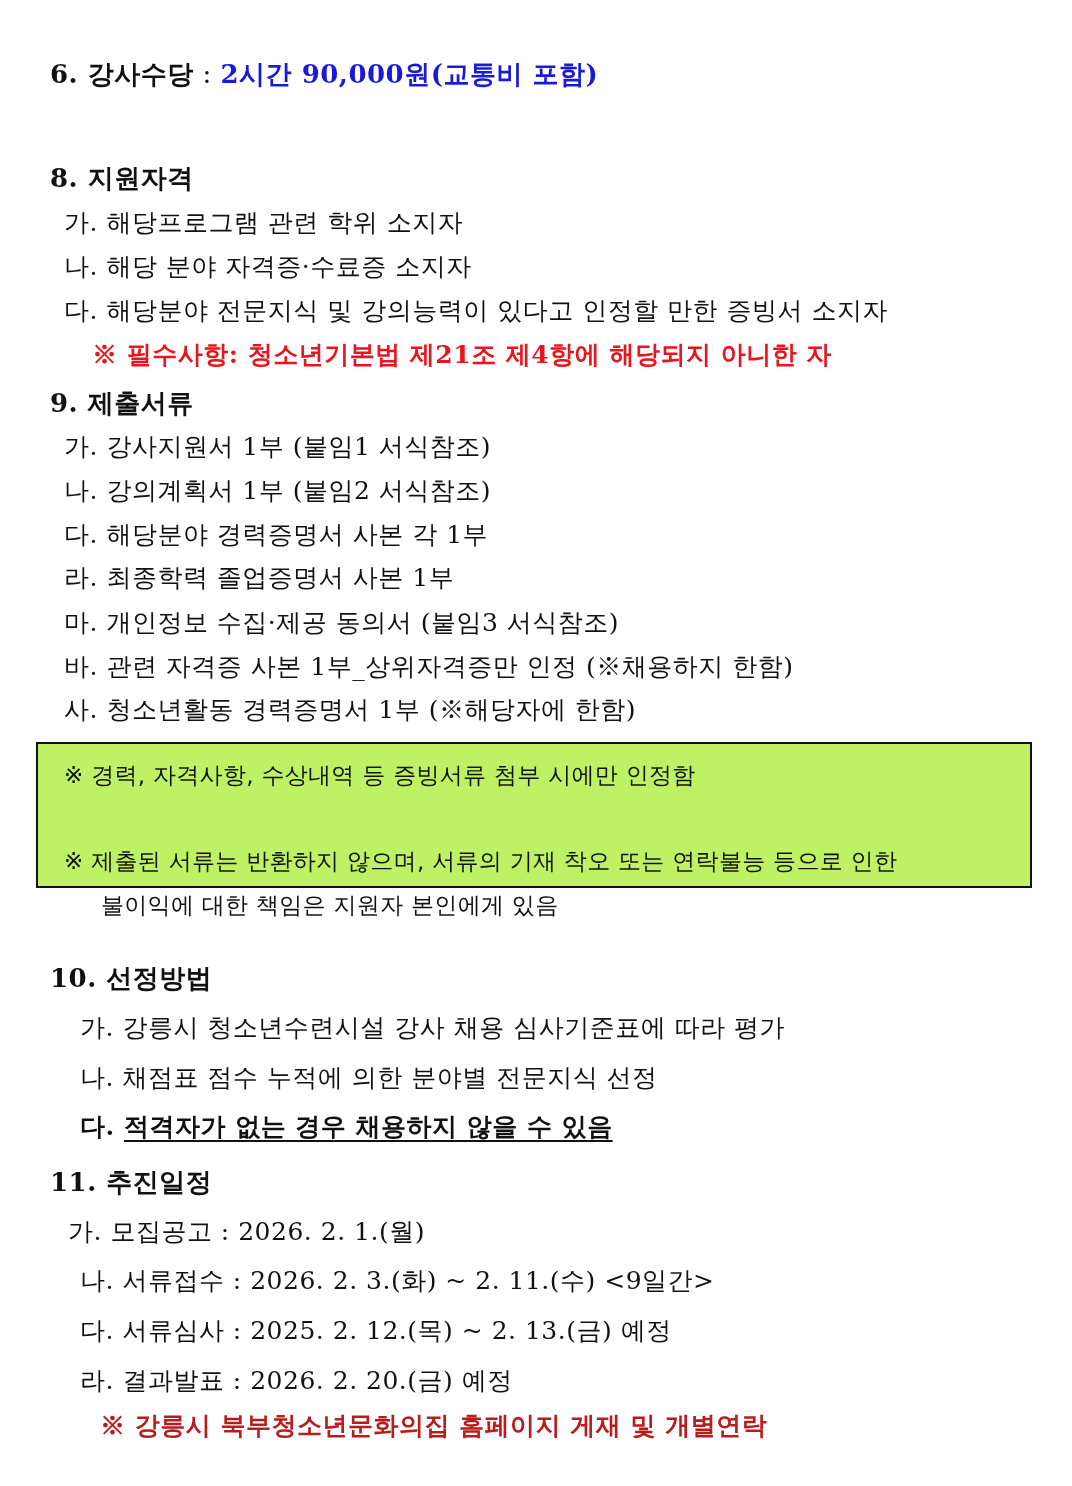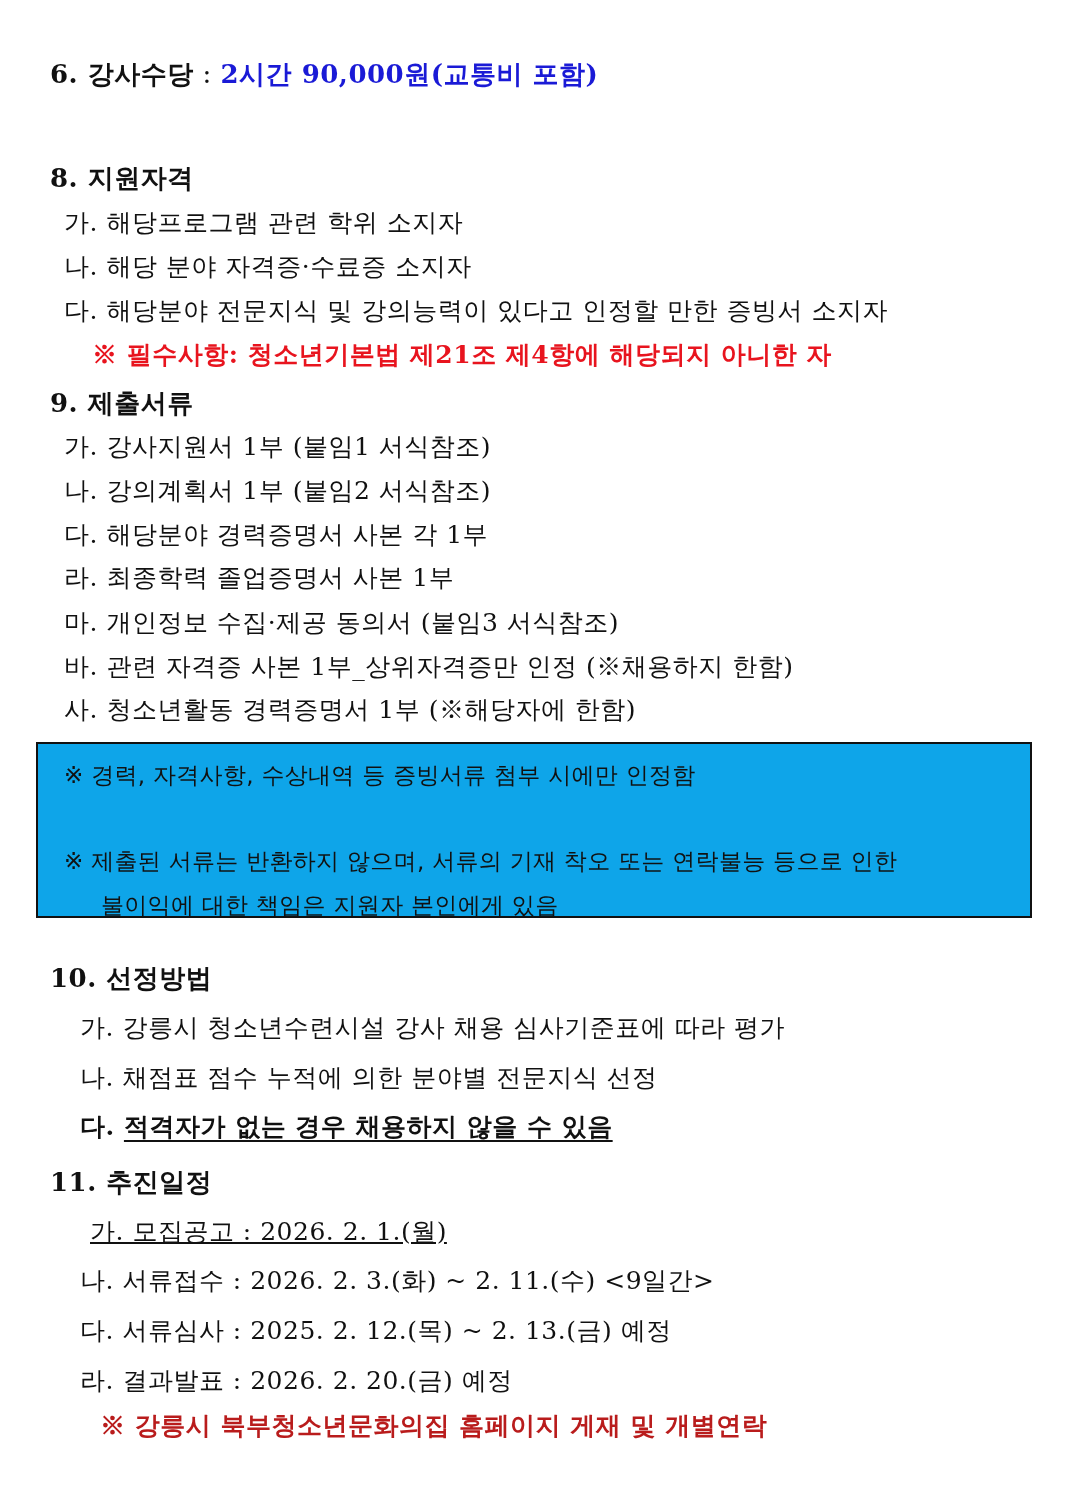--- a/index.html
+++ b/index.html
@@ -41,22 +41,22 @@
     .underline {
       text-decoration: underline;
       text-underline-offset: 5px;
       text-decoration-thickness: 1.5px;
     }
     .notice-box {
       position: absolute;
       left: 36px;
       top: 742px;
       width: 996px;
-      height: 176px;
-      background: #0ea5e9;
+      height: 146px;
+      background: #bef264;
       border: 2px solid #111111;
       box-sizing: border-box;
     }
     .notice-line {
       position: absolute;
       white-space: nowrap;
       font-family: "DejaVu Sans", "Liberation Sans", sans-serif;
       font-size: 23px;
       line-height: 30px;
       letter-spacing: 0.3px;
@@ -94,19 +94,19 @@
   </div>
 
   <div class="line heading" style="left:50px; top:962px;">10. 선정방법</div>
   <div class="line sub" style="left:80px; top:1012px;">가. 강릉시 청소년수련시설 강사 채용 심사기준표에 따라 평가</div>
   <div class="line sub" style="left:80px; top:1062px;">나. 채점표 점수 누적에 의한 분야별 전문지식 선정</div>
   <div class="line sub" style="left:80px; top:1111px;font-weight:bold;">
     <span>다. </span><span class="underline">적격자가 없는 경우 채용하지 않을 수 있음</span>
   </div>
 
   <div class="line heading" style="left:50px; top:1166px;">11. 추진일정</div>
-  <div class="line sub" style="left:90px; top:1216px;text-decoration:underline;">가. 모집공고 : 2026. 2. 1.(월)</div>
+  <div class="line sub" style="left:68px; top:1216px;">가. 모집공고 : 2026. 2. 1.(월)</div>
   <div class="line sub" style="left:80px; top:1265px;">나. 서류접수 : 2026. 2. 3.(화) ~ 2. 11.(수) &lt;9일간&gt;</div>
   <div class="line sub" style="left:80px; top:1315px;">다. 서류심사 : 2025. 2. 12.(목) ~ 2. 13.(금) 예정</div>
   <div class="line sub" style="left:80px; top:1365px;">라. 결과발표 : 2026. 2. 20.(금) 예정</div>
   <div class="line blue-bold" style="left:100px; top:1410px;">※ 강릉시 북부청소년문화의집 홈페이지 게재 및 개별연락</div>
 
 </div>
 
 </body></html>

